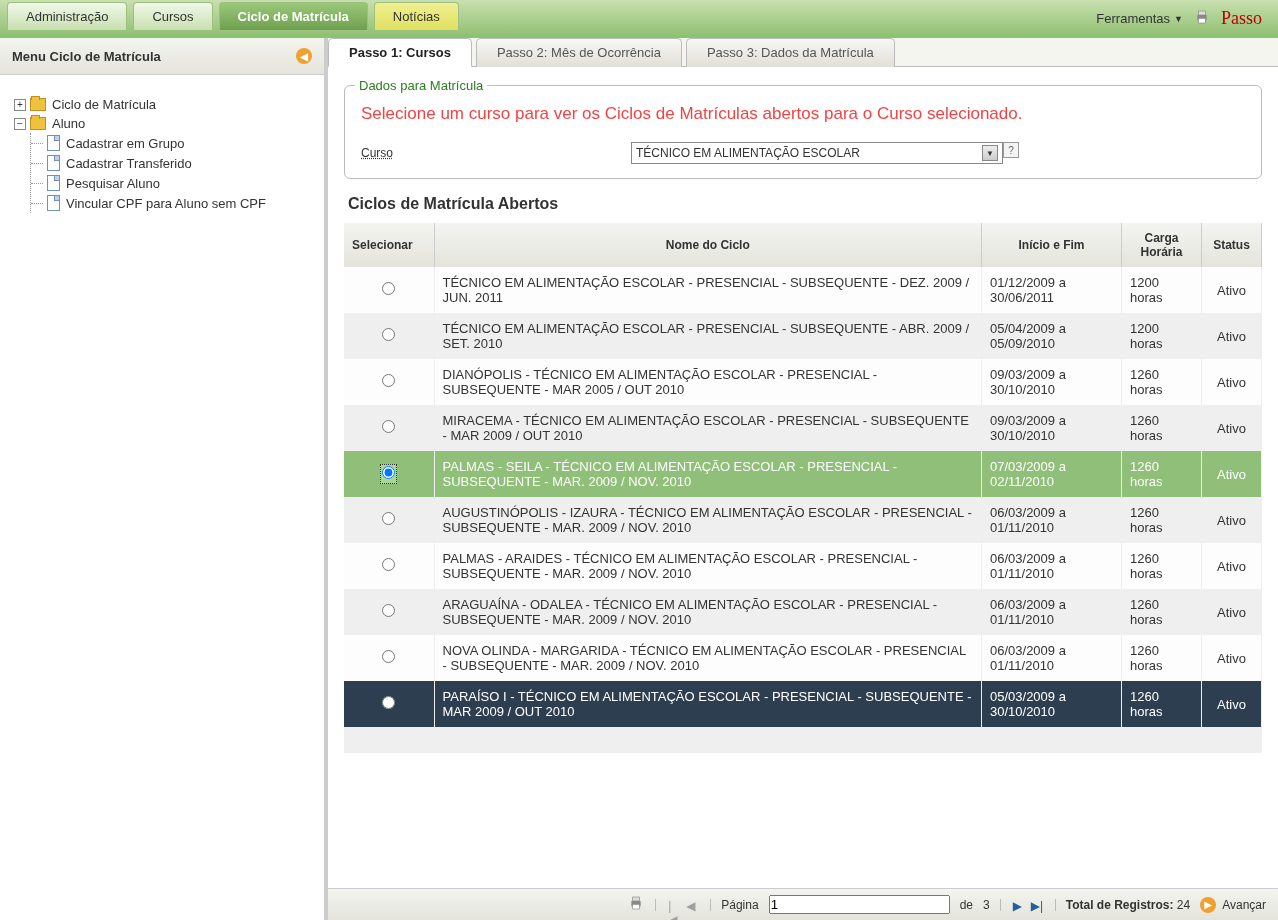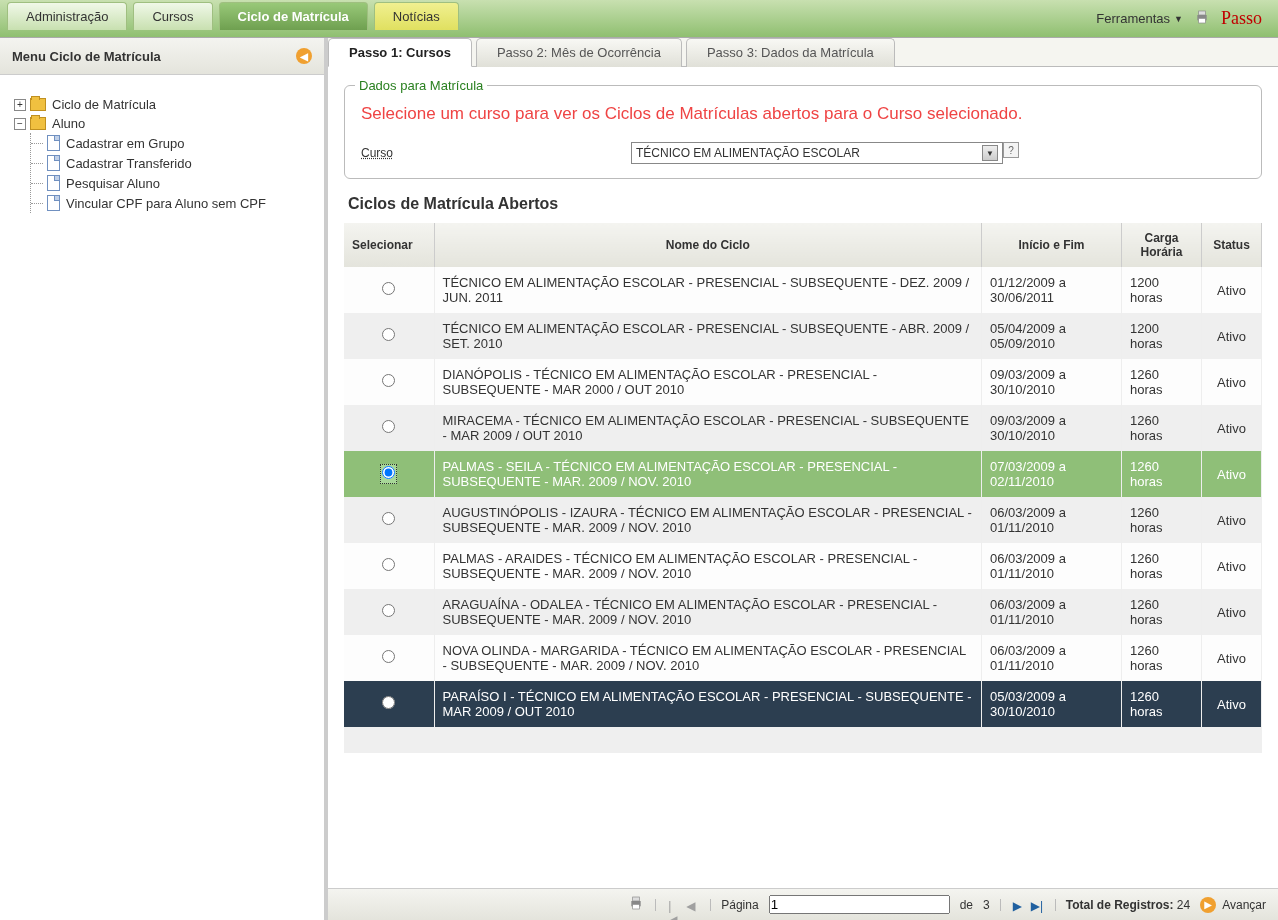--- a/index.html
+++ b/index.html
@@ -180,21 +180,21 @@
             </tr>
             <tr class="odd">
               <td class="sel-cell"><input type="radio" class="radio" style=""></td>
               <td>TÉCNICO EM ALIMENTAÇÃO ESCOLAR - PRESENCIAL - SUBSEQUENTE - ABR. 2009 / SET. 2010</td>
               <td>05/04/2009 a 05/09/2010</td>
               <td>1200 horas</td>
               <td class="center">Ativo</td>
             </tr>
             <tr class="even">
               <td class="sel-cell"><input type="radio" class="radio" style=""></td>
-              <td>DIANÓPOLIS - TÉCNICO EM ALIMENTAÇÃO ESCOLAR - PRESENCIAL - SUBSEQUENTE - MAR 2000 / OUT 2010</td>
+              <td>DIANÓPOLIS - TÉCNICO EM ALIMENTAÇÃO ESCOLAR - PRESENCIAL - SUBSEQUENTE - MAR 2005 / OUT 2010</td>
               <td>09/03/2009 a 30/10/2010</td>
               <td>1260 horas</td>
               <td class="center">Ativo</td>
             </tr>
             <tr class="odd">
               <td class="sel-cell"><input type="radio" class="radio" style=""></td>
               <td>MIRACEMA - TÉCNICO EM ALIMENTAÇÃO ESCOLAR - PRESENCIAL - SUBSEQUENTE - MAR 2009 / OUT 2010</td>
               <td>09/03/2009 a 30/10/2010</td>
               <td>1260 horas</td>
               <td class="center">Ativo</td>

